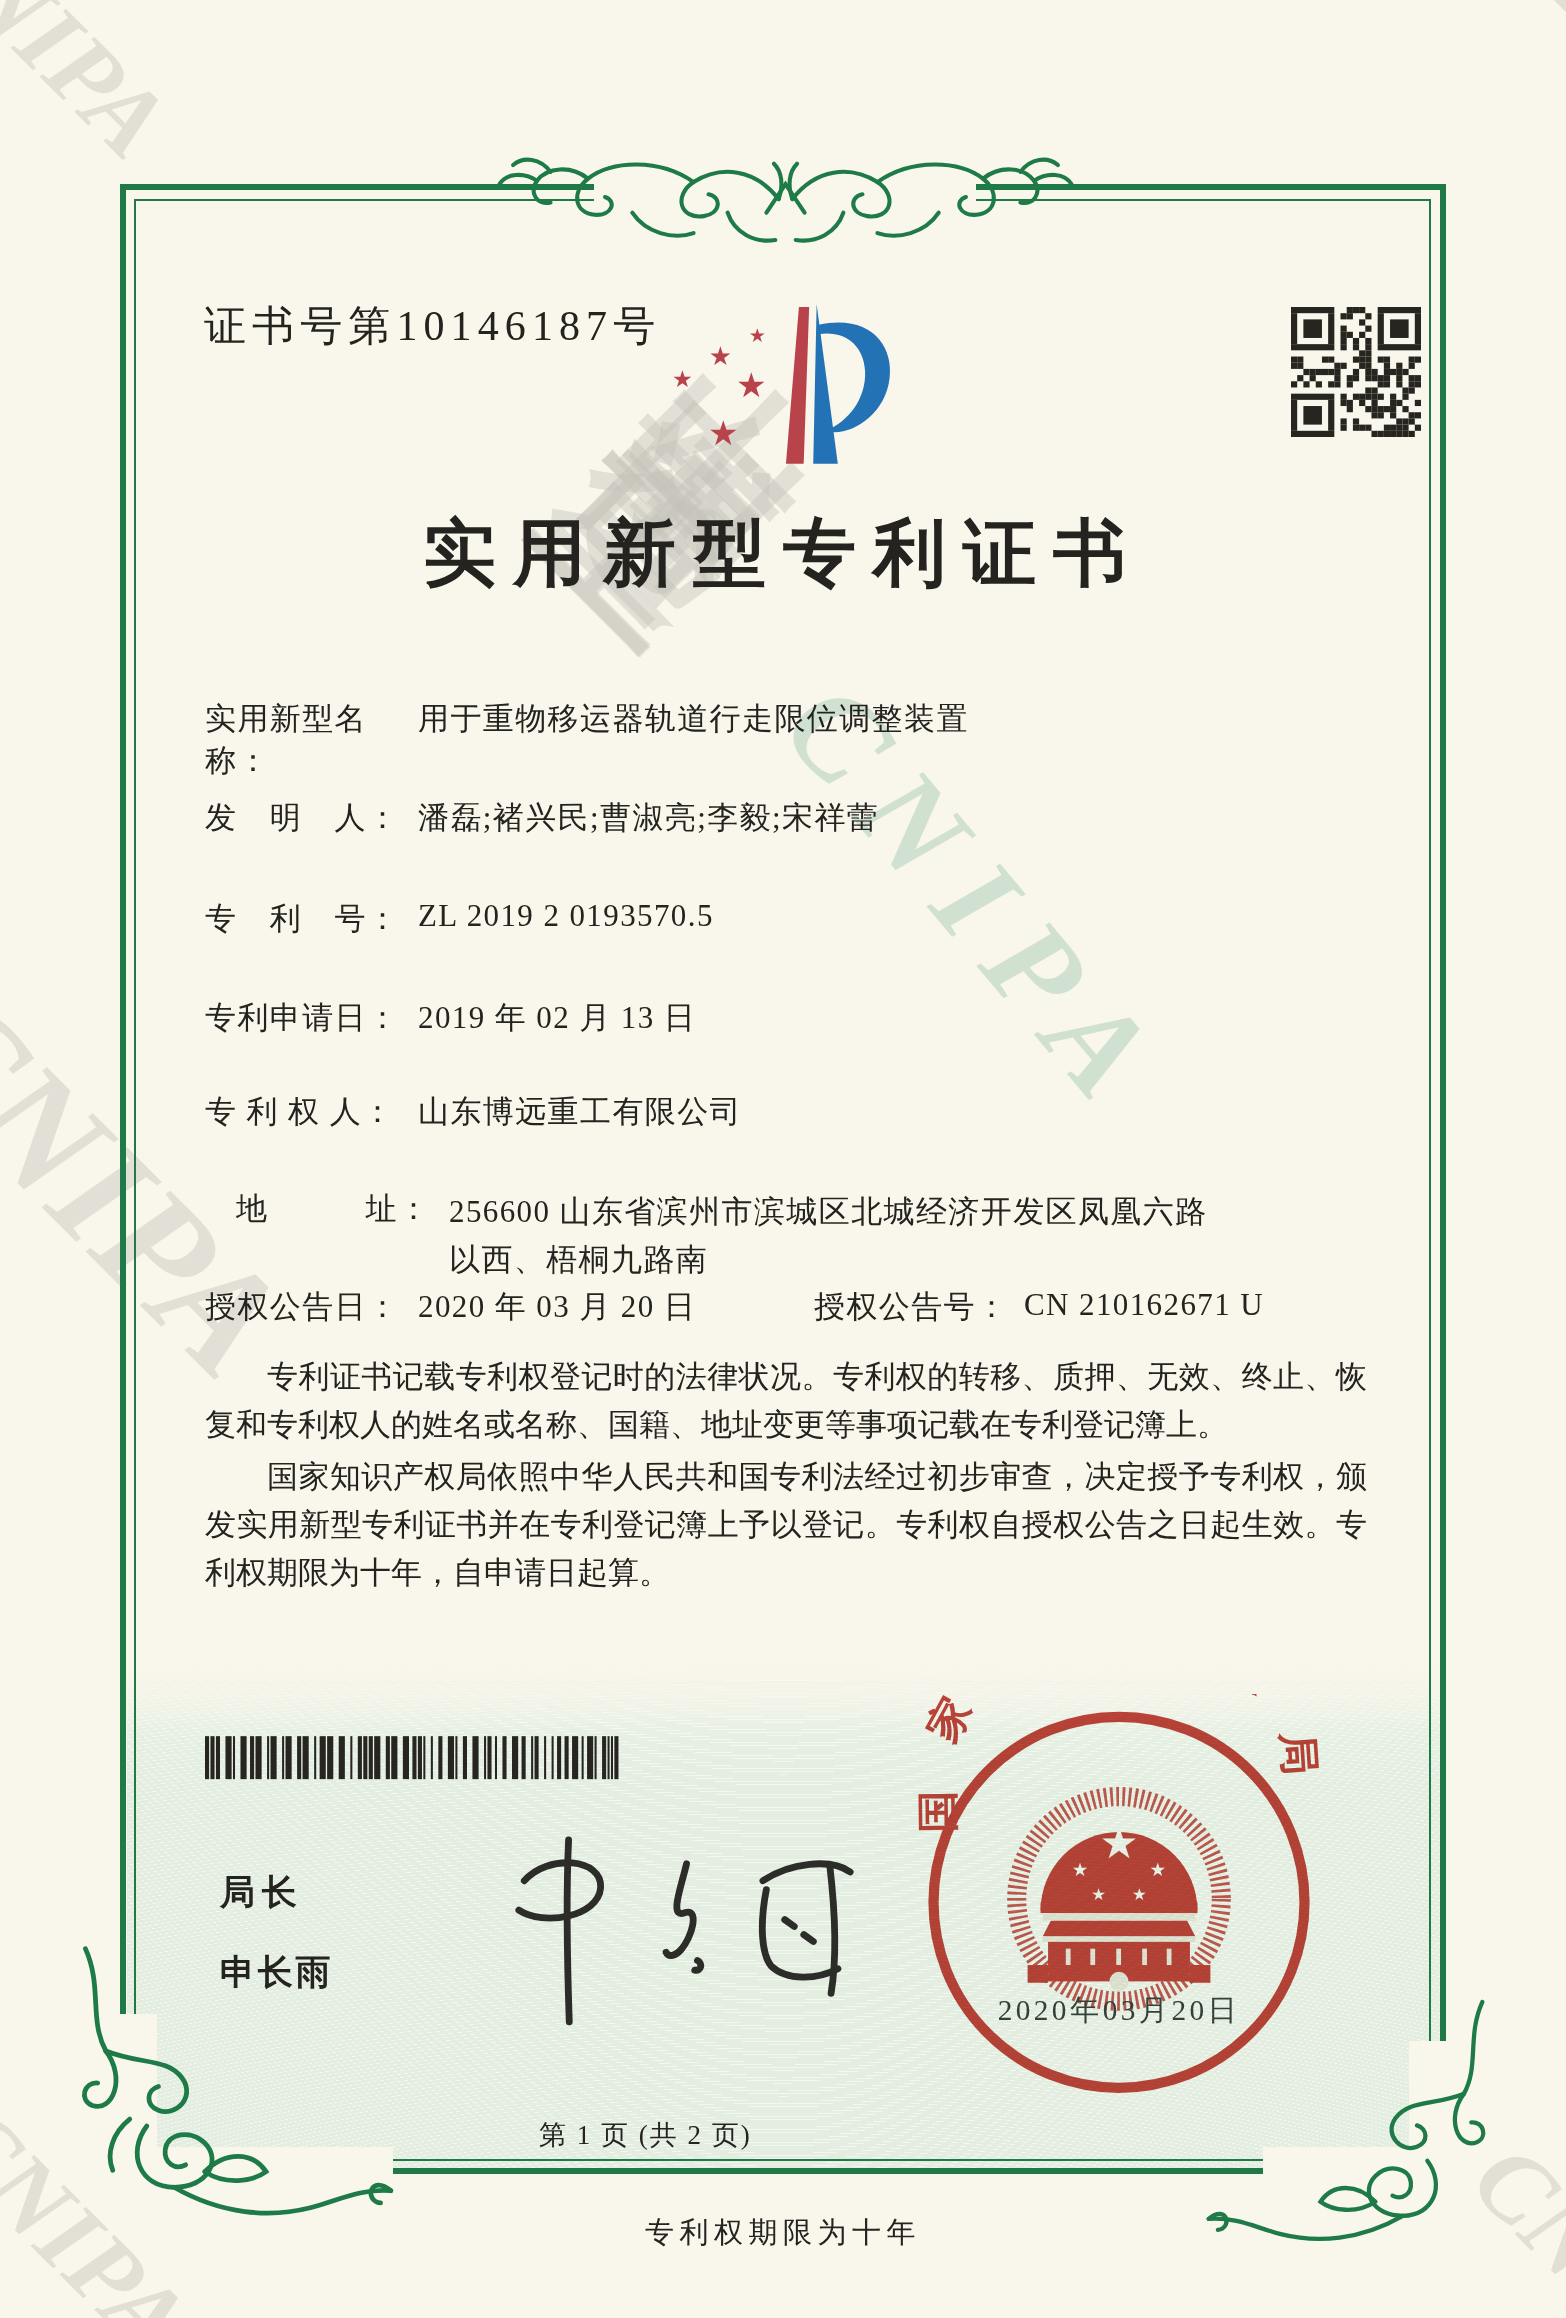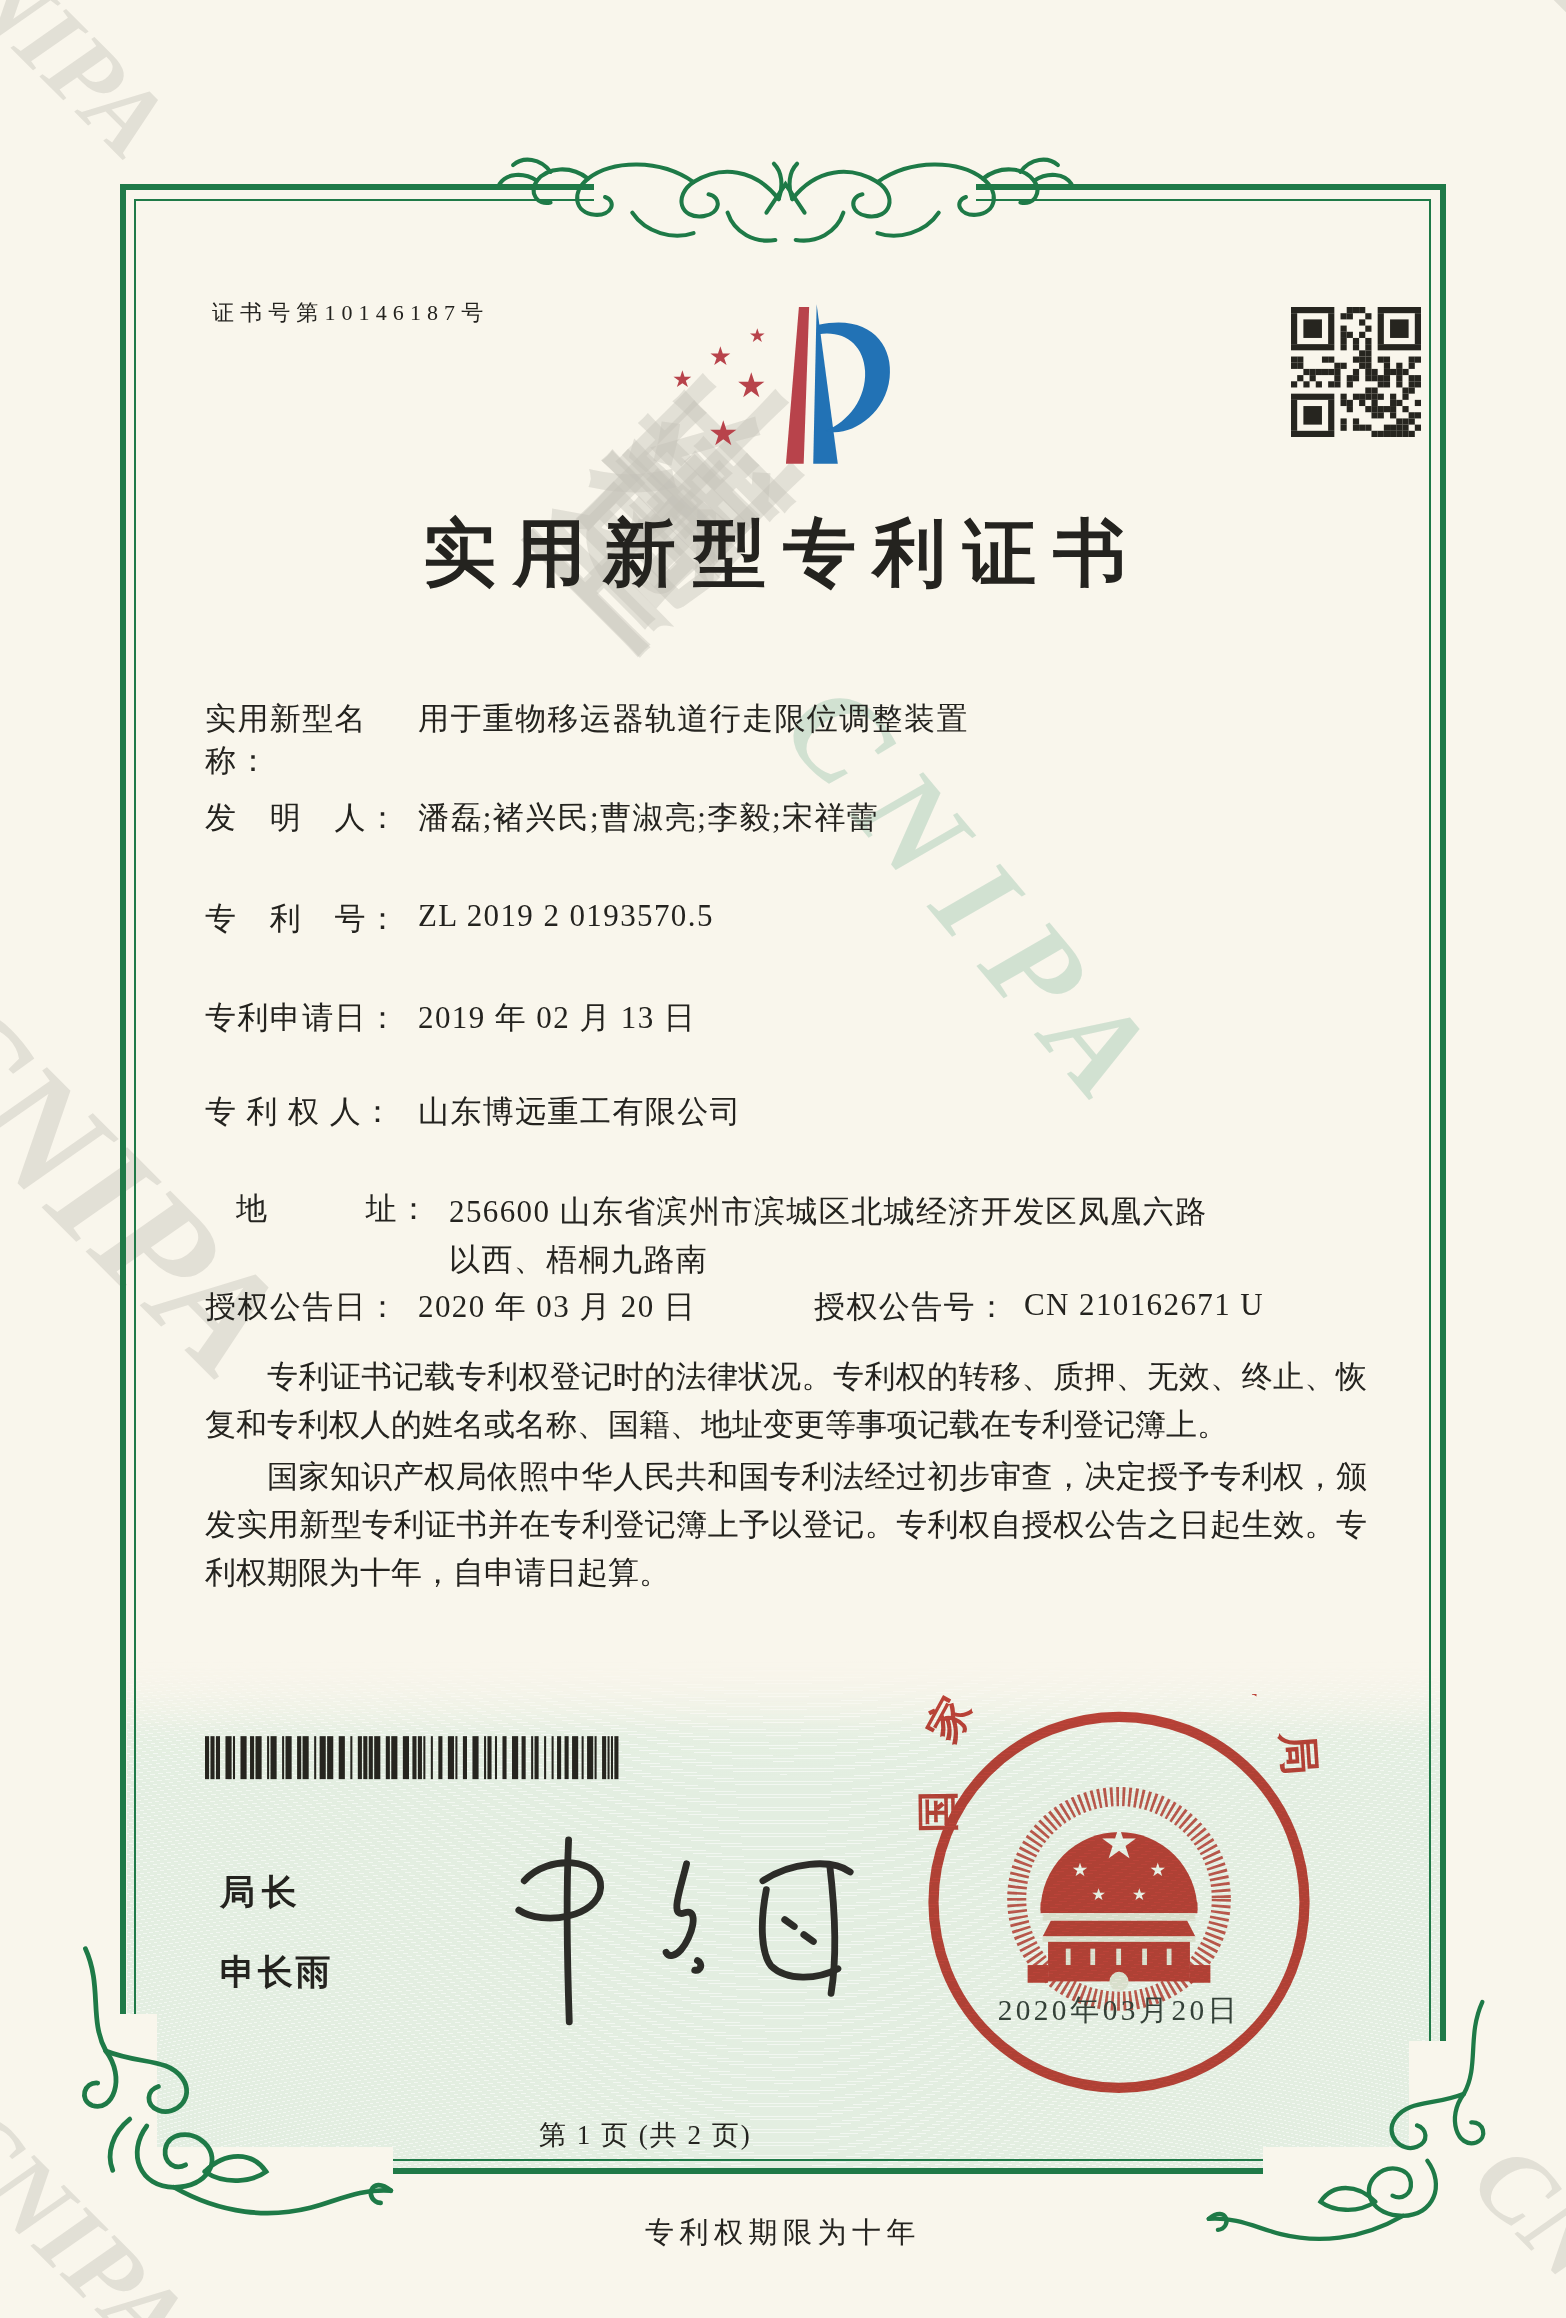--- a/index.html
+++ b/index.html
@@ -39,21 +39,21 @@
     -webkit-mask-image:linear-gradient(180deg, transparent 0, #000 82px);
     mask-image:linear-gradient(180deg, transparent 0, #000 82px);
   }
   
   .frame-outer{position:absolute; left:120px; top:184px; width:1326px; height:1990px; border:6.1px solid #1f7a48; z-index:2; box-sizing:border-box;}
   .frame-inner{position:absolute; left:134px; top:199px; width:1297px; height:1962px; border:2.7px solid #1f7a48; z-index:2; box-sizing:border-box;}
   .mask{position:absolute; background:#f9f6ec; z-index:3;}
   .deco{position:absolute; z-index:4;}
   
   .content{position:absolute; z-index:5;}
-  .cert-no{left:212px; top:298px; font-size:22px; letter-spacing:6.1px;}
+  .cert-no{left:204px; top:298px; font-size:42px; letter-spacing:6.1px;}
   .title{left:0; top:505px; width:1566px; text-align:center; font-size:73px; font-weight:700; letter-spacing:17px;}
   .row{left:205px; width:1201px; font-size:31px; letter-spacing:1.4px;}
   .row .lab{display:inline-block; width:213px; vertical-align:top;}
   .row .val{display:inline-block; vertical-align:top;}
   .val-addr{width:785px; line-height:48px;}
   .grant2-lab{position:absolute; left:609px; top:0;}
   .grant2-val{position:absolute; left:819px; top:1px;}
   .paras{left:205px; top:1353px; width:1162px; font-size:31px; line-height:48px; text-align:justify;}
   .paras p{margin:0 0 4.1px 0; text-indent:2em;}
   .director-role{left:220px; top:1869px; font-size:35px; font-weight:600; letter-spacing:6.8px;}

